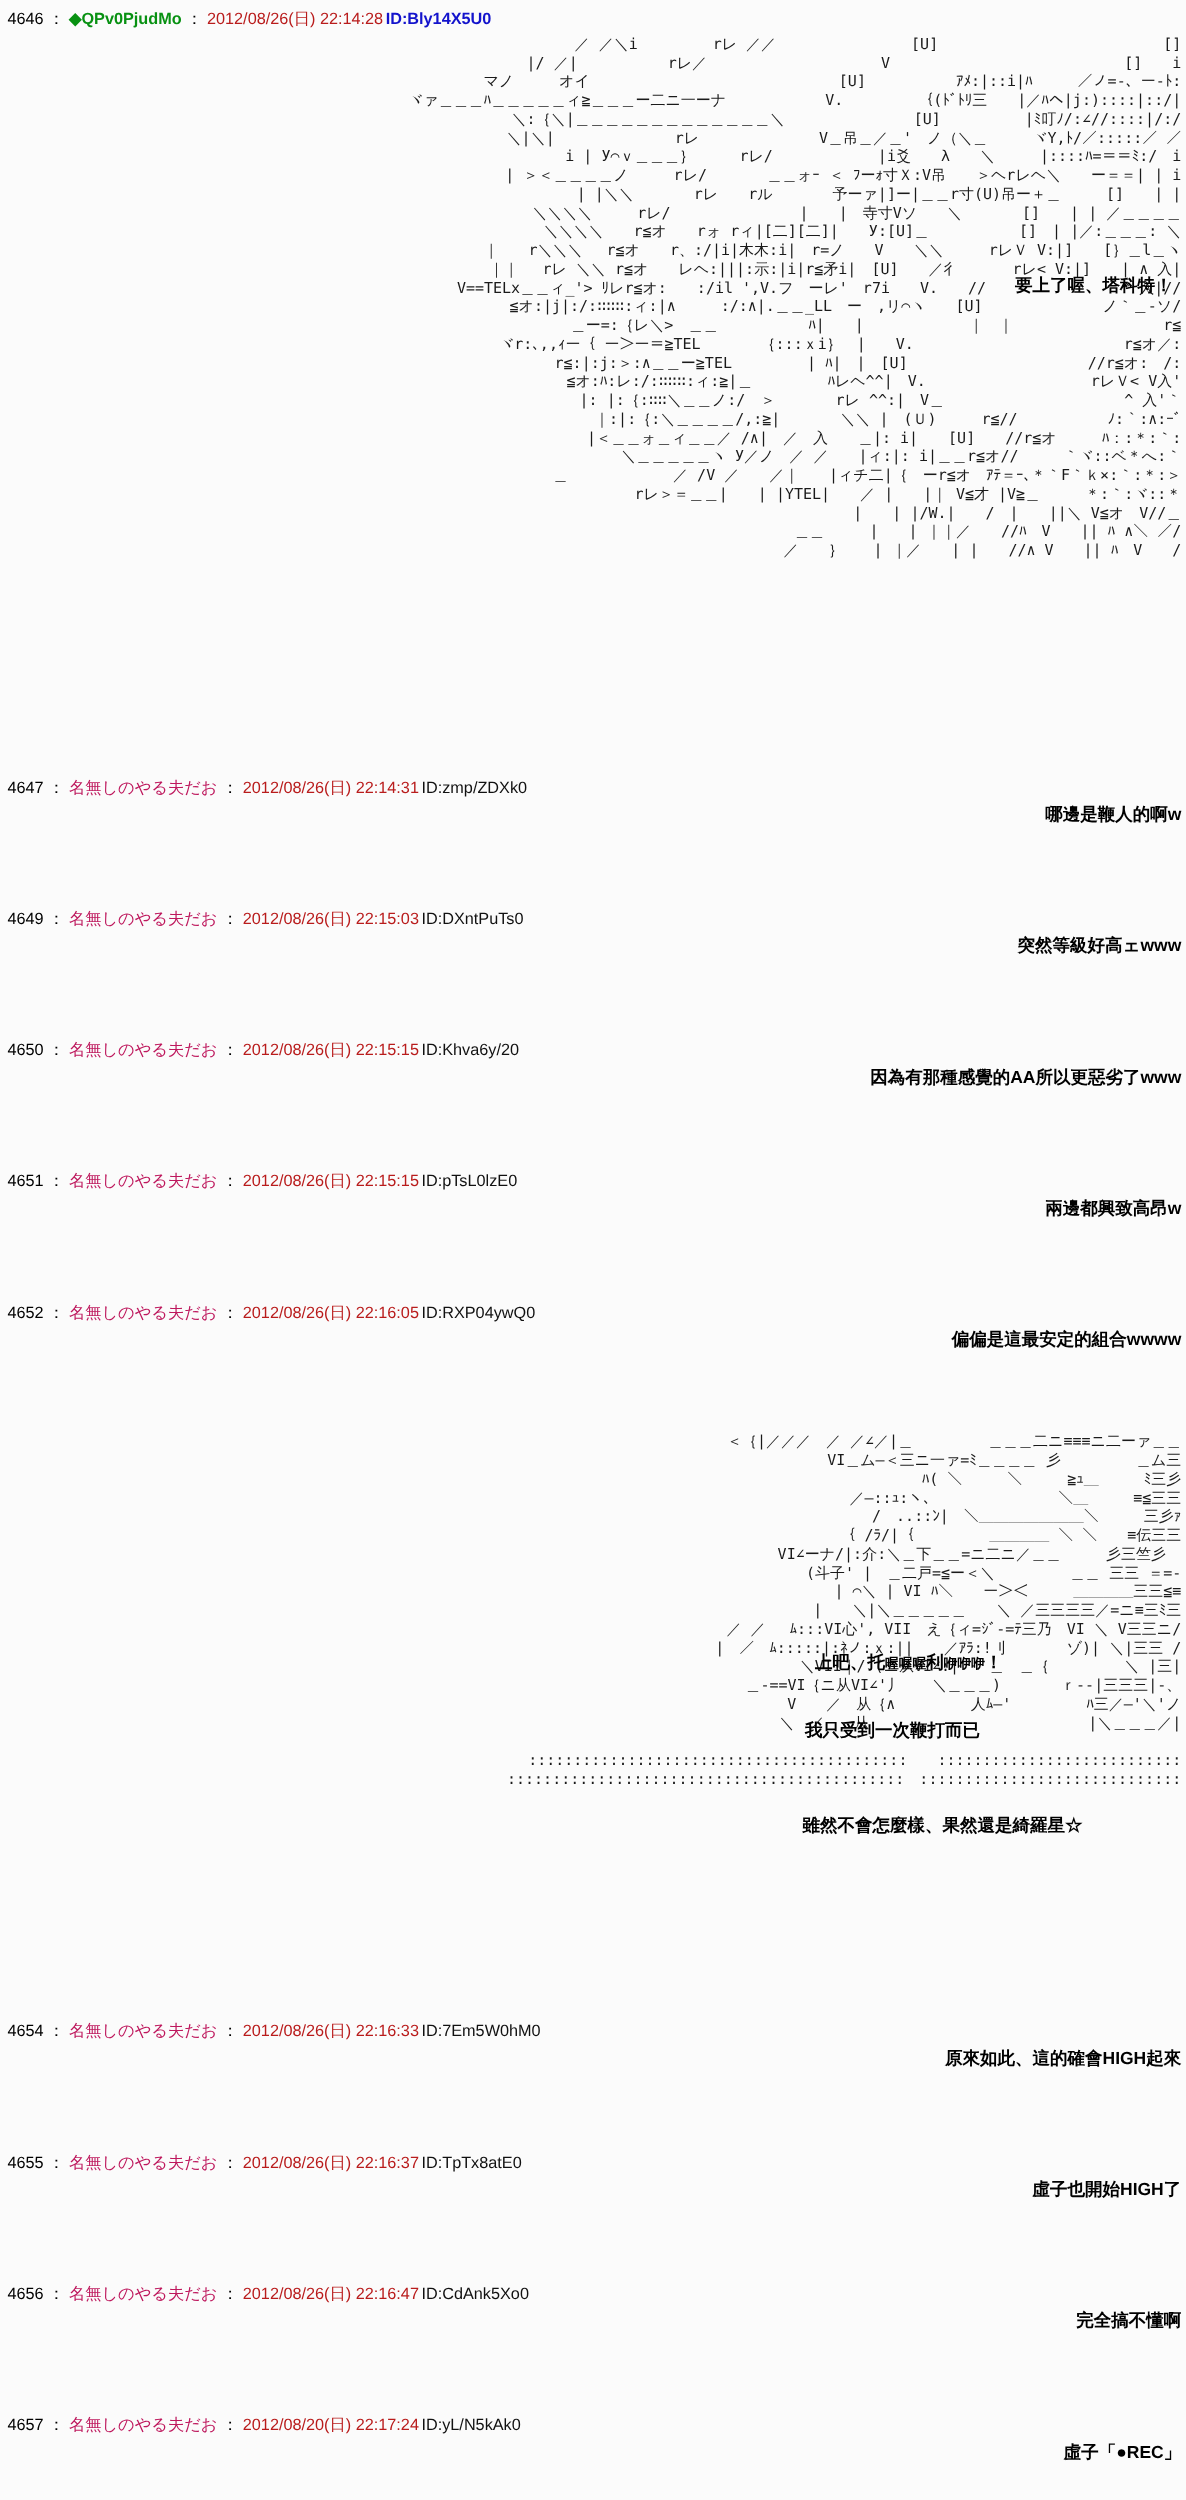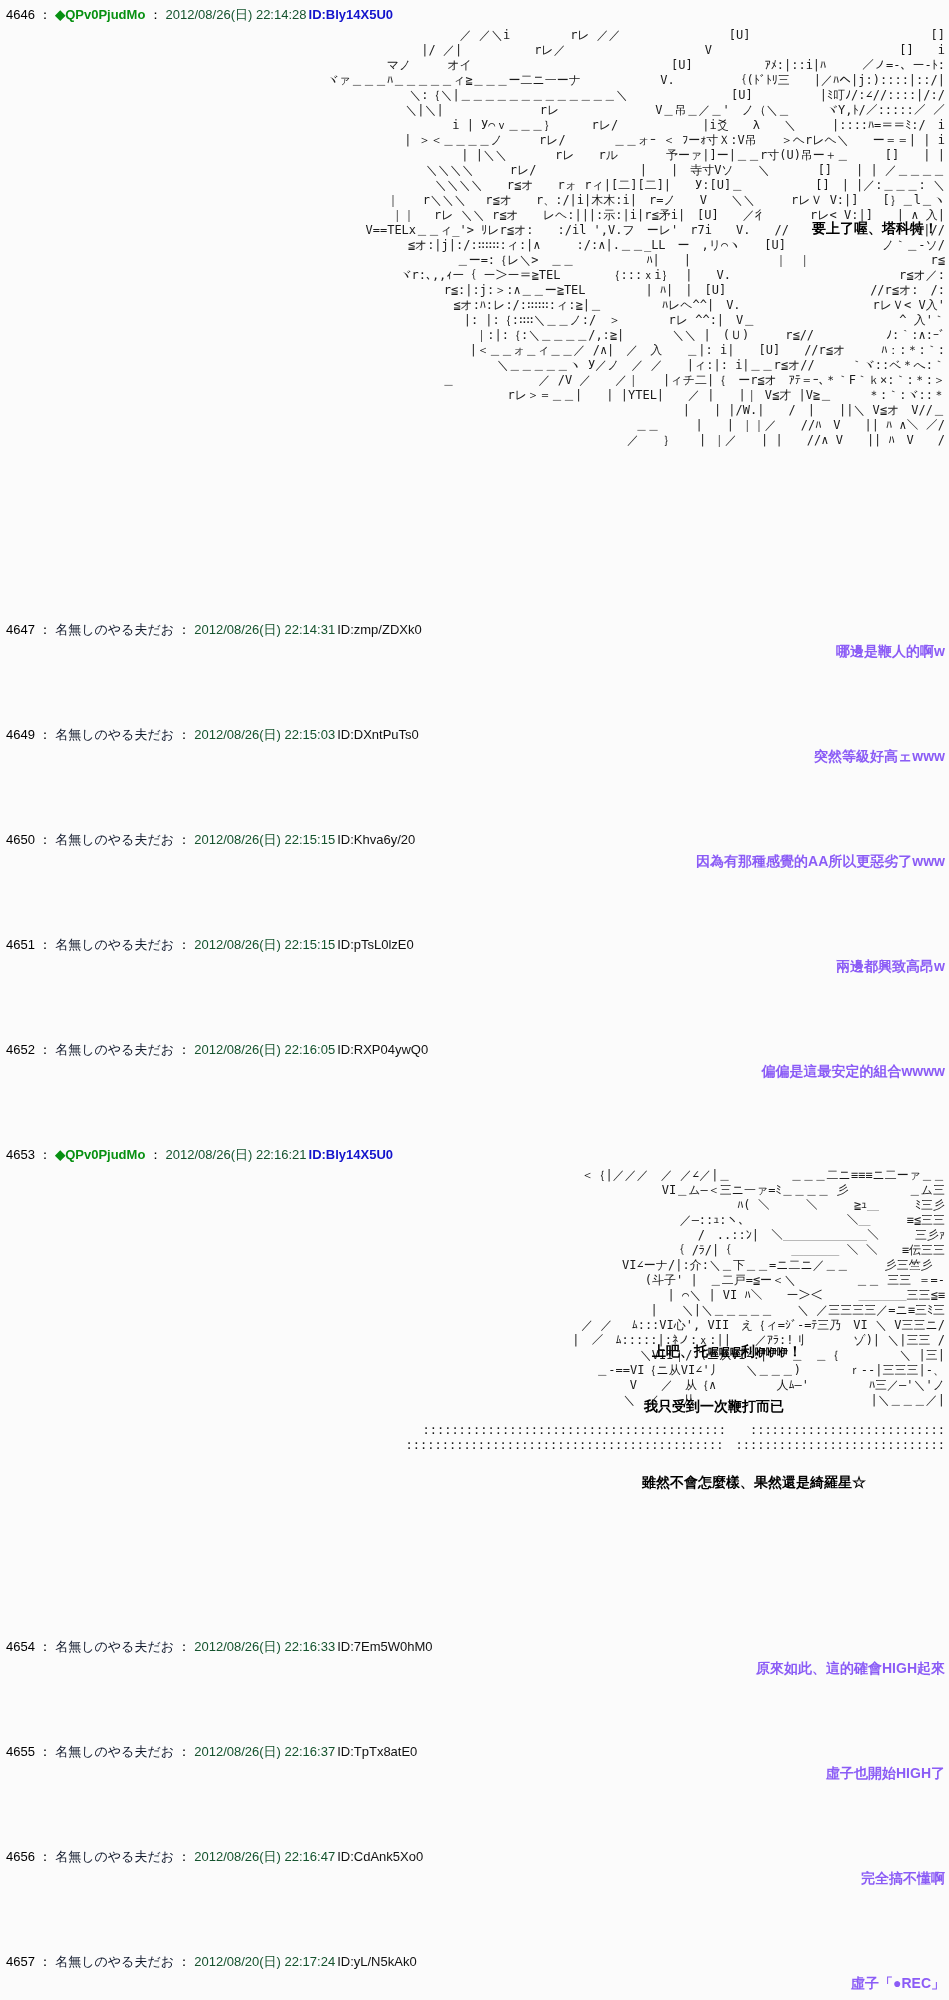--- a/index.html
+++ b/index.html
@@ -10,30 +10,30 @@
     font-family:"Liberation Sans", sans-serif;
     overflow:hidden;
   }
   .thread { padding:6px 4px 0 6px; }
   .post { margin-bottom:66px; }
   .post.has-aa { margin-bottom:62px; }
   .post.has-aa.second { margin-bottom:72px; }
   .post-header { font-size:13px; line-height:17px; white-space:nowrap; }
   .post-number { color:#000; }
   .post-sep { color:#000; }
-  .author-name { color:#0f172a; }
+  .author-name { color:#be185d; }
   .author-name.trip { color:#089112; font-weight:bold; }
-  .post-date { color:#14532d; }
+  .post-date { color:#b91c1c; }
   .post-id { color:#111; margin-left:2px; }
   .post-id.hl { color:#1313cc; font-weight:bold; }
   .post-body { position:relative;text-align:right; }
   .comment {
     margin:4px 0 0 29px;
     font-size:14px; line-height:18px;
-    font-weight:bold; color:#8b5cf6;
+    font-weight:bold; color:#000000;
   }
   pre.aa {
     margin:5px 0 0 2px;
     font-family:"DejaVu Sans Mono", monospace;
     font-size:12px; line-height:15px;
     color:#1a1a1a;
     white-space:pre;
   }
   .aa-side {
     position:absolute;
@@ -104,21 +104,20 @@
         <div class="comment">兩邊都興致高昂w</div>
       </div>
     </article>
     <article class="post">
       <div class="post-header"><span class="post-number">4652</span><span class="post-sep"> ： </span><span class="author-name">名無しのやる夫だお</span><span class="post-sep"> ： </span><span class="post-date">2012/08/26(日) 22:16:05</span><span class="post-id">ID:RXP04ywQ0</span></div>
       <div class="post-body">
         <div class="comment">偏偏是這最安定的組合wwww</div>
       </div>
     </article>
     <article class="post has-aa second">
-      <div class="post-header"><span class="post-number">4653</span><span class="post-sep"> ： </span><span class="author-name trip">◆QPv0PjudMo</span><span class="post-sep"> ： </span><span class="post-date">2012/08/26(日) 22:16:21</span><span class="post-id hl">ID:Bly14X5U0</span></div>
       <div class="post-body">
         <pre class="aa" style="min-height: 398px;">　　＜｛|／／／　／ ／∠／|＿　　　　　＿＿＿二ニ≡≡≡ニ二ーァ＿＿
 　　　VI＿ム—＜三ニ一ァ=ﾐ＿＿＿＿ 彡　　　　　＿ム三
 　　　ﾊ( ＼　　　＼　　　≧ｭ＿　　　ﾐ三彡
 　　／—::ｭ:ヽ、　　　　　　　　＼＿　　　≡≦三三
 　　/　..::ﾝ|　＼＿＿＿＿＿＿＿＼　　　三彡ｧ
 　｛ /ﾗ/|｛　　　　　＿＿＿＿ ＼ ＼　　≡伝三三
 　VI∠ーナ/|:介:＼＿下＿＿=ニ二ニ／＿＿　　　彡三竺彡ゞ
 (斗子' |　＿二戸=≦ー＜＼　　　　　＿＿ 三三 ＝=-
 　| ⌒＼ | VI ﾊ＼　　ー＞＜　　　＿＿＿＿三三≦≡

